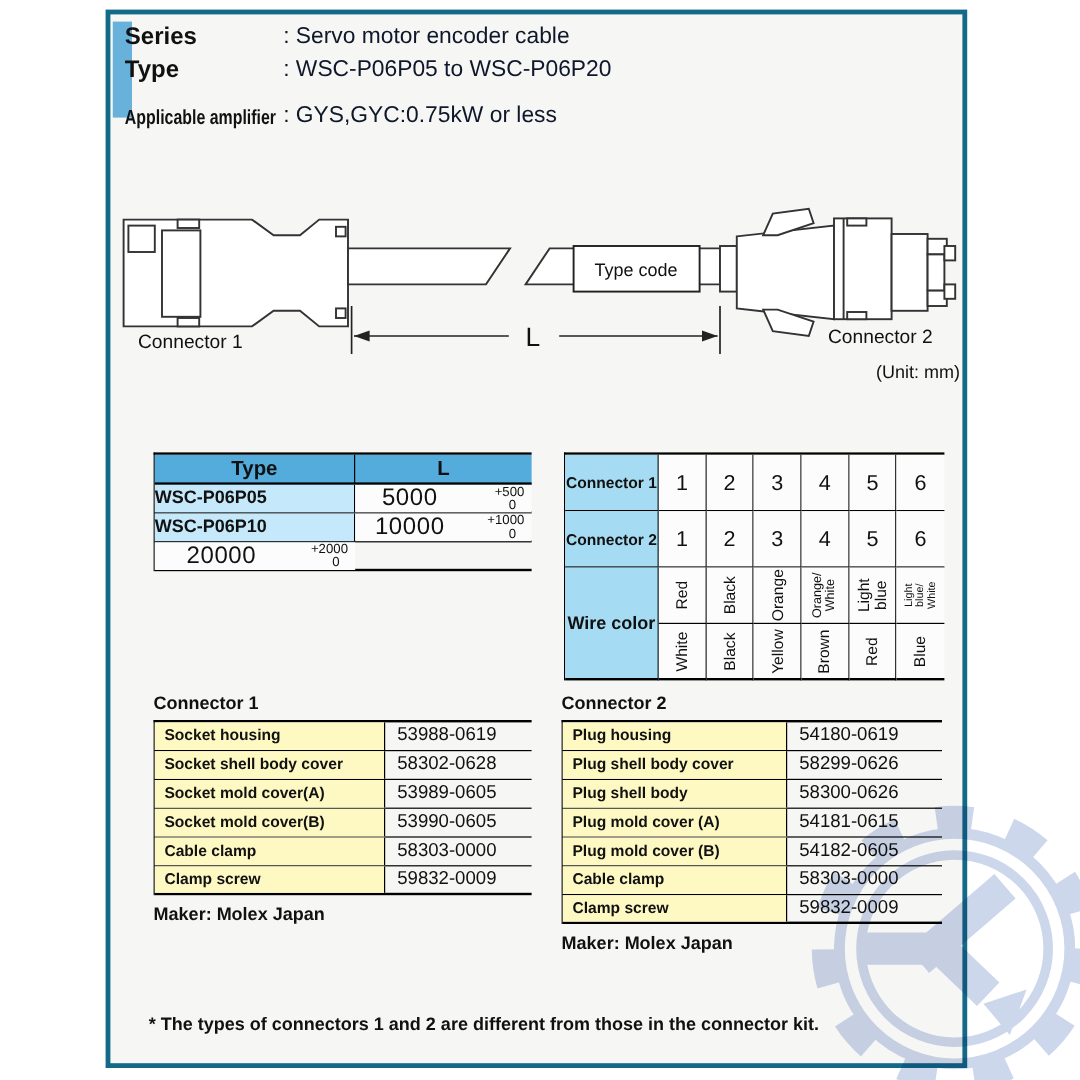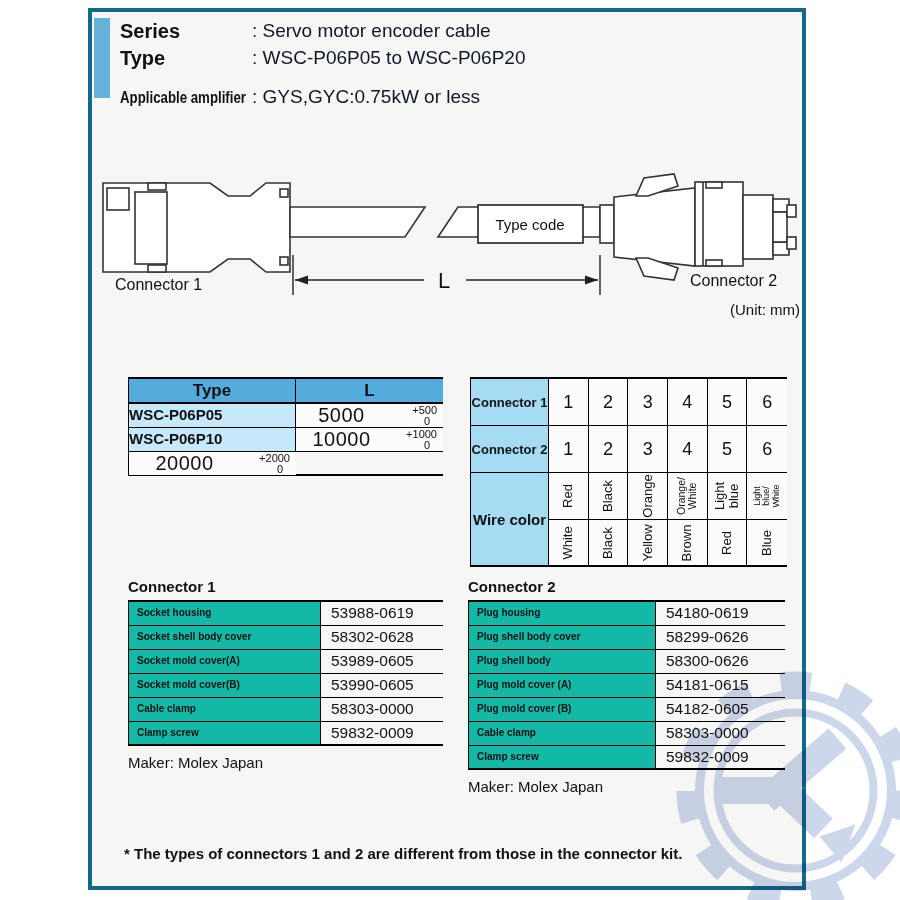--- a/index.html
+++ b/index.html
@@ -8,21 +8,21 @@
     position: relative; width: 900px; height: 900px;
     background: #ffffff; overflow: hidden;
     font-family: "Liberation Sans", sans-serif; color: #111;
   }
   #panel {
     position: absolute; left: 88px; top: 8px; width: 718px; height: 882px;
     background: #f6f6f4; border: 4px solid #136a88;
   }
   
   #accent-bar { position: absolute; left: 2px; top: 6px; width: 16px; height: 80px; background: #67b1da; }
-  .hrow { position: absolute; left: 28px; display: flex; width: 600px; }
+  .hrow { position: absolute; left: 12px; display: flex; width: 600px; }
   .hrow1 { top: 8px; } .hrow2 { top: 35px; } .hrow3 { top: 63px; margin-top: 11px; }
   .hlabel { width: 132px; font-weight: bold; font-size: 20px; white-space: nowrap; }
   .hrow3 .hlabel { font-size: 17px; transform: scaleX(0.78); transform-origin: left center; line-height: 24px; }
   .hval { font-size: 19px; color: #0f172a; white-space: nowrap; }
   
   #diagram { position: absolute; left: 0px; top: 160px; }
   
   #len-table { position: absolute; left: 36px; top: 365px; width: 315px; border-top: 2px solid #000; border-left: 1.5px solid #000; }
   .lt-h { display: grid; grid-template-columns: 167px 1fr; background: #54acdc; border-bottom: 2px solid #000; height: 25px; }
   .lt-h span { font-weight: bold; font-size: 17px; text-align: center; line-height: 24px; }
@@ -52,23 +52,23 @@
   .vtext.xsmall { font-size: 9px; }
   
   .ptitle { position: absolute; font-weight: bold; font-size: 15px; }
   .parts { position: absolute; border-top: 2.5px solid #000; border-left: 1px solid #000; }
   #c1-parts { left: 36px; top: 588px; width: 315px; }
   #c2-parts { left: 376px; top: 588px; width: 317px; }
   .prow { display: grid; height: 24px; border-bottom: 1.5px solid #000; }
   #c1-parts .prow { grid-template-columns: 192px 1fr; }
   #c2-parts .prow { grid-template-columns: 187px 1fr; }
   .prow.last { border-bottom: 2.5px solid #000; }
-  .pname { background: #14b8a6; font-weight: bold; font-size: 10px; padding-left: 8px; line-height: 21px; border-right: 1.5px solid #000; }
+  .pname { background: #fef9c3; font-weight: bold; font-size: 13px; padding-left: 8px; line-height: 21px; border-right: 1.5px solid #000; }
   .pnum { font-size: 15.5px; padding-left: 10px; line-height: 21px; }
-  .maker { position: absolute; font-weight: normal; font-size: 15px; }
+  .maker { position: absolute; font-weight: bold; font-size: 15px; }
   
   #footnote { position: absolute; left: 32px; top: 833px; font-weight: bold; font-size: 15px; }
   
   #watermark { position: absolute; left: 648px; top: 643px; width: 295px; height: 295px;
                mix-blend-mode: multiply; pointer-events: none; z-index: 10; }
 </style>
 </head>
 <body>
 
 <div id="stage">

